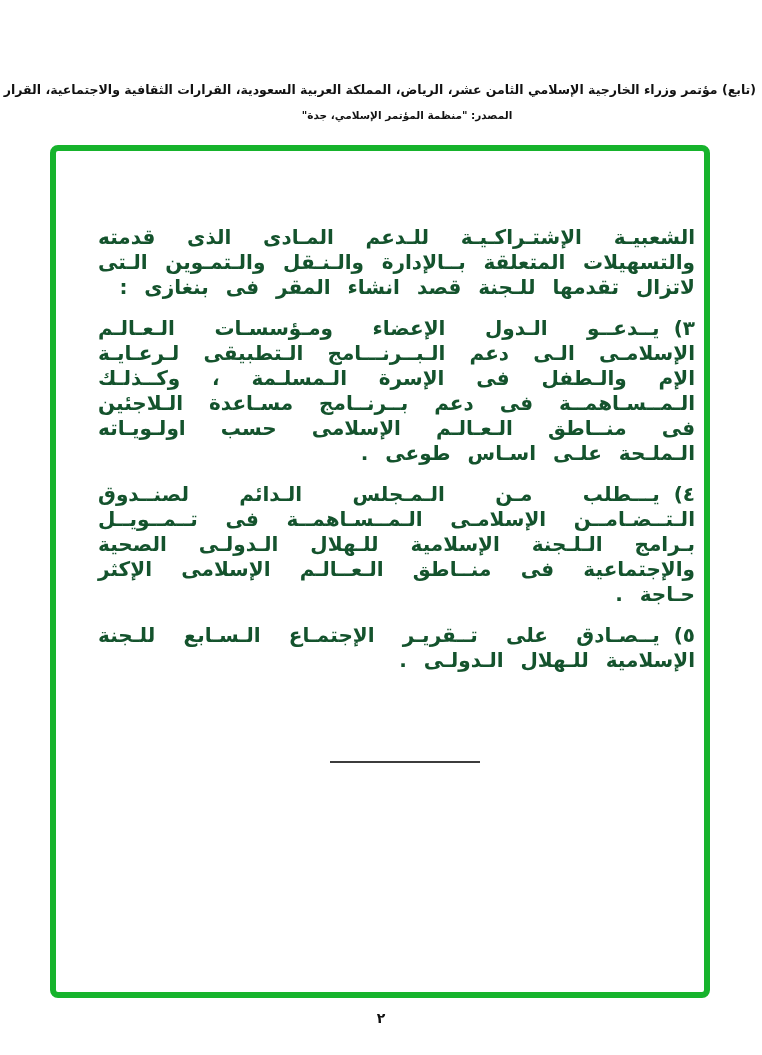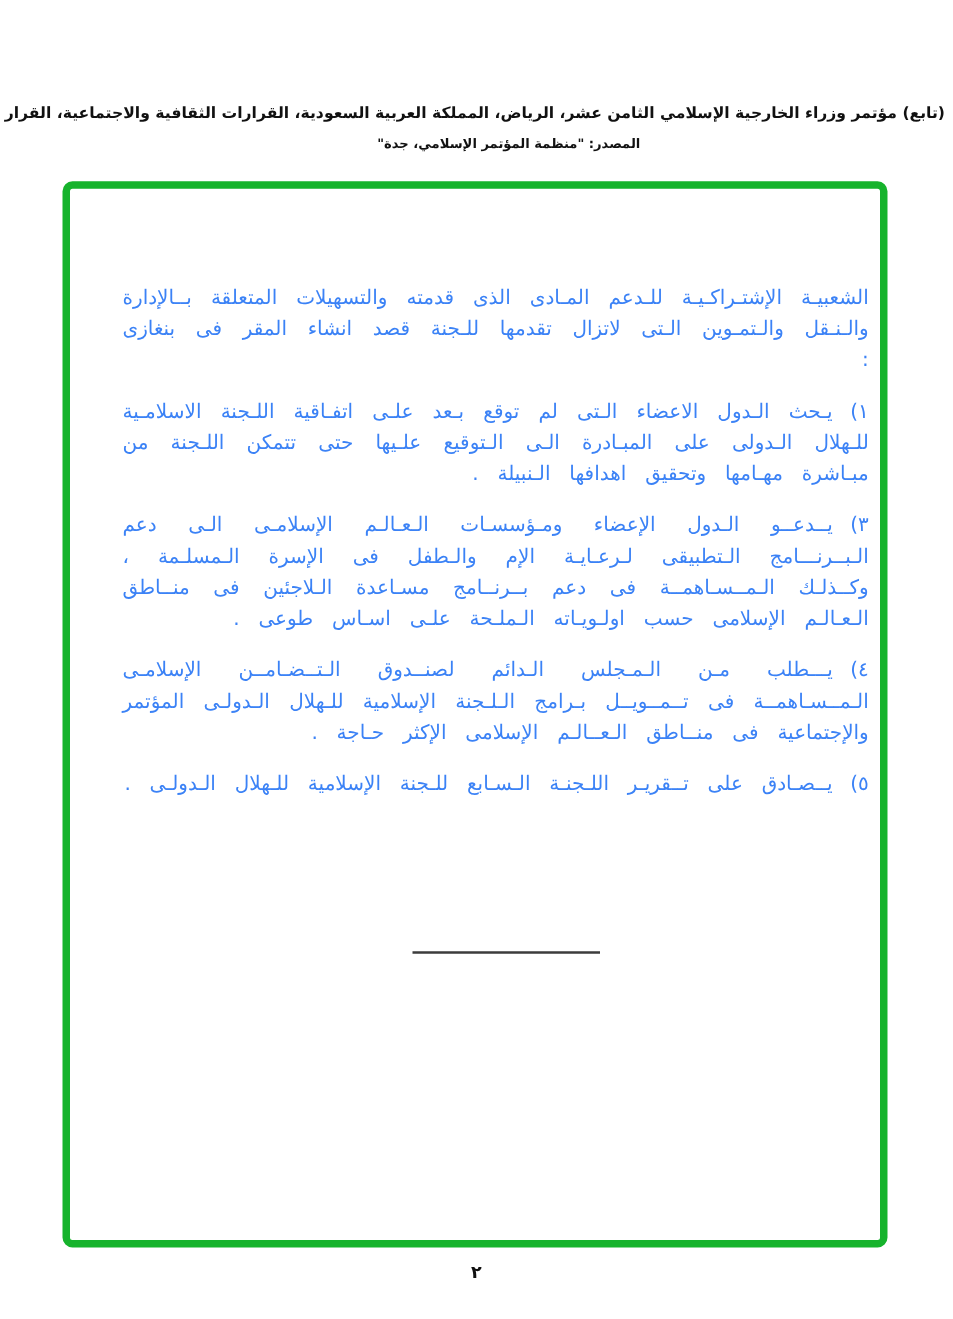--- a/index.html
+++ b/index.html
@@ -18,22 +18,22 @@
     direction:rtl;text-align:center;
     font-size:10.5px;font-weight:bold;color:#111;
   }
   .green-box{
     position:absolute;top:145px;left:50px;width:648px;height:841px;
     border:6px solid #16b32c;border-radius:8px;background:transparent;
   }
   .content{
     position:absolute;top:225px;right:67px;width:597px;
     direction:rtl;text-align:justify;
-    font-size:16px;line-height:25px;font-weight:normal;
-    word-spacing:10px;color:#3b82f6;
+    font-size:20px;line-height:25px;font-weight:bold;
+    word-spacing:10px;color:#14532d;
   }
   .content p{margin:0 0 16px 0;}
   .content .num{margin-left:14px;}
   .sig-rule{
     position:absolute;top:761px;left:330px;width:150px;height:2px;
     background:#3c3c3c;
   }
   .page-num{
     position:absolute;top:1010px;left:0;right:0;text-align:center;
     font-size:14px;font-weight:bold;color:#111;
@@ -44,23 +44,22 @@
 
 <div class="page">
 
   <div class="hdr1">(تابع)  مؤتمر وزراء الخارجية الإسلامي الثامن عشر، الرياض، المملكة العربية السعودية، القرارات الثقافية والاجتماعية، القرار الرقم ١٨/١٧-ث</div>
   <div class="hdr2">المصدر:  "منظمة المؤتمر الإسلامي، جدة"</div>
 
   <div class="green-box" style="border-color: rgb(22, 179, 44);"></div>
 
   <div class="content">
     <p>الشعبيـة الإشتـراكـيـة للـدعم المـادى الذى قدمته والتسهيلات المتعلقة بــالإدارة والـنـقل والـتمـوين الـتى لاتزال تقدمها للـجنة قصد انشاء المقر فى بنغازى :</p>
-    <p><span class="num">١)</span><span>يـحث الـدول الاعضاء الـتى لم توقع بـعد علـى اتفـاقية اللـجنة الاسلامـية للـهلال الـدولى على المبـادرة الـى الـتوقيع علـيها حتى تتمكن اللـجنة من مبـاشرة مهـامها وتحقيق اهدافها الـنبيلة .</span></p>
     <p><span class="num">٣)</span><span>يــدعــو الـدول الإعضاء ومـؤسسـات الـعـالـم الإسلامـى الـى دعم الـبــرنـــامج الـتطبيقى لـرعـايـة الإم والـطفل فى الإسرة الـمسلـمة ، وكــذلـك الـمــسـاهمــة فى دعم بــرنــامج مسـاعدة الـلاجئين فى منــاطق الـعـالـم الإسلامى حسب اولـويـاته الـملـحة علـى اسـاس طوعى .</span></p>
-    <p><span class="num">٤)</span><span>يـــطلب مـن الـمـجلس الـدائم لصنــدوق الـتــضـامــن الإسلامـى الـمــسـاهمــة فى تــمــويــل بـرامج الـلـجنة الإسلامية للـهلال الـدولـى المؤتمر والإجتماعية فى منــاطق الـعــالـم الإسلامى الإكثر حـاجة .</span></p>
-    <p><span class="num">٥)</span><span>يــصـادق على تــقريـر اللـجنـة الـسـابع للـجنة الإسلامية للـهلال الـدولـى .</span></p>
+    <p><span class="num">٤)</span><span>يـــطلب مـن الـمـجلس الـدائم لصنــدوق الـتــضـامــن الإسلامـى الـمــسـاهمــة فى تــمــويــل بـرامج الـلـجنة الإسلامية للـهلال الـدولـى الصحية والإجتماعية فى منــاطق الـعــالـم الإسلامى الإكثر حـاجة .</span></p>
+    <p><span class="num">٥)</span><span>يــصـادق على تــقريـر الإجتمـاع الـسـابع للـجنة الإسلامية للـهلال الـدولـى .</span></p>
   </div>
 
   <div class="sig-rule"></div>
 
   <div class="page-num">٢</div>
 
 </div>
 
 </body></html>

